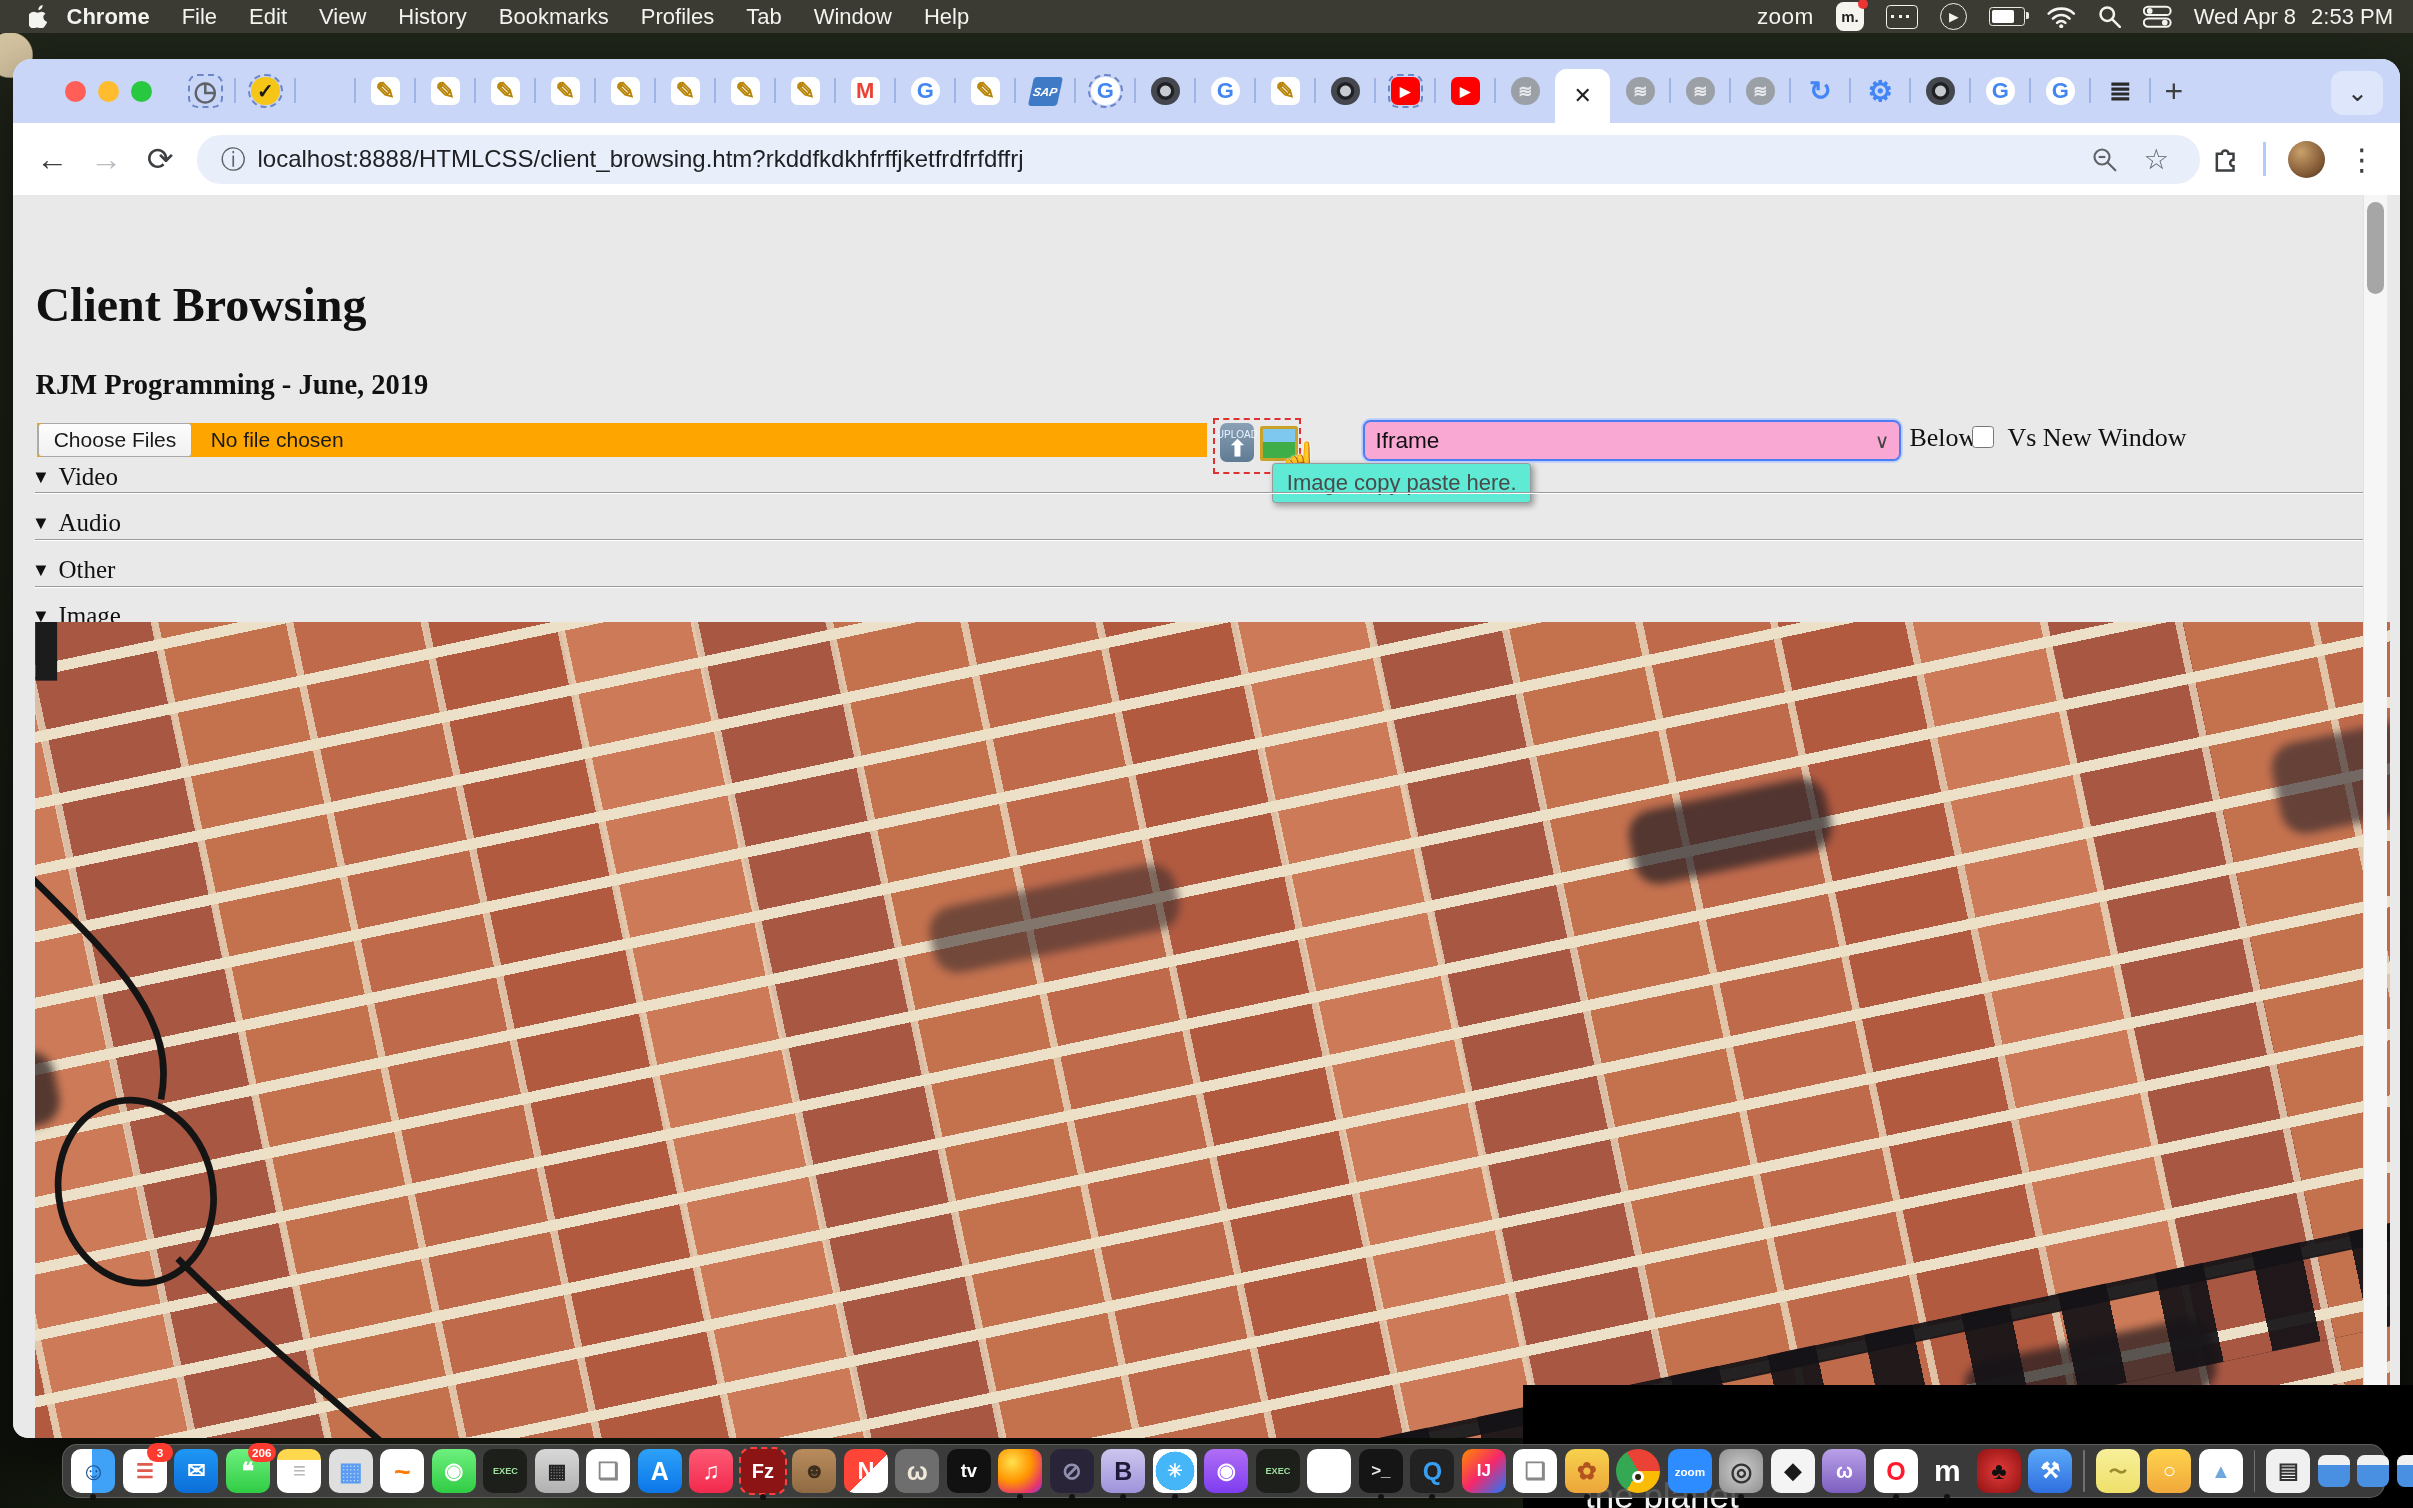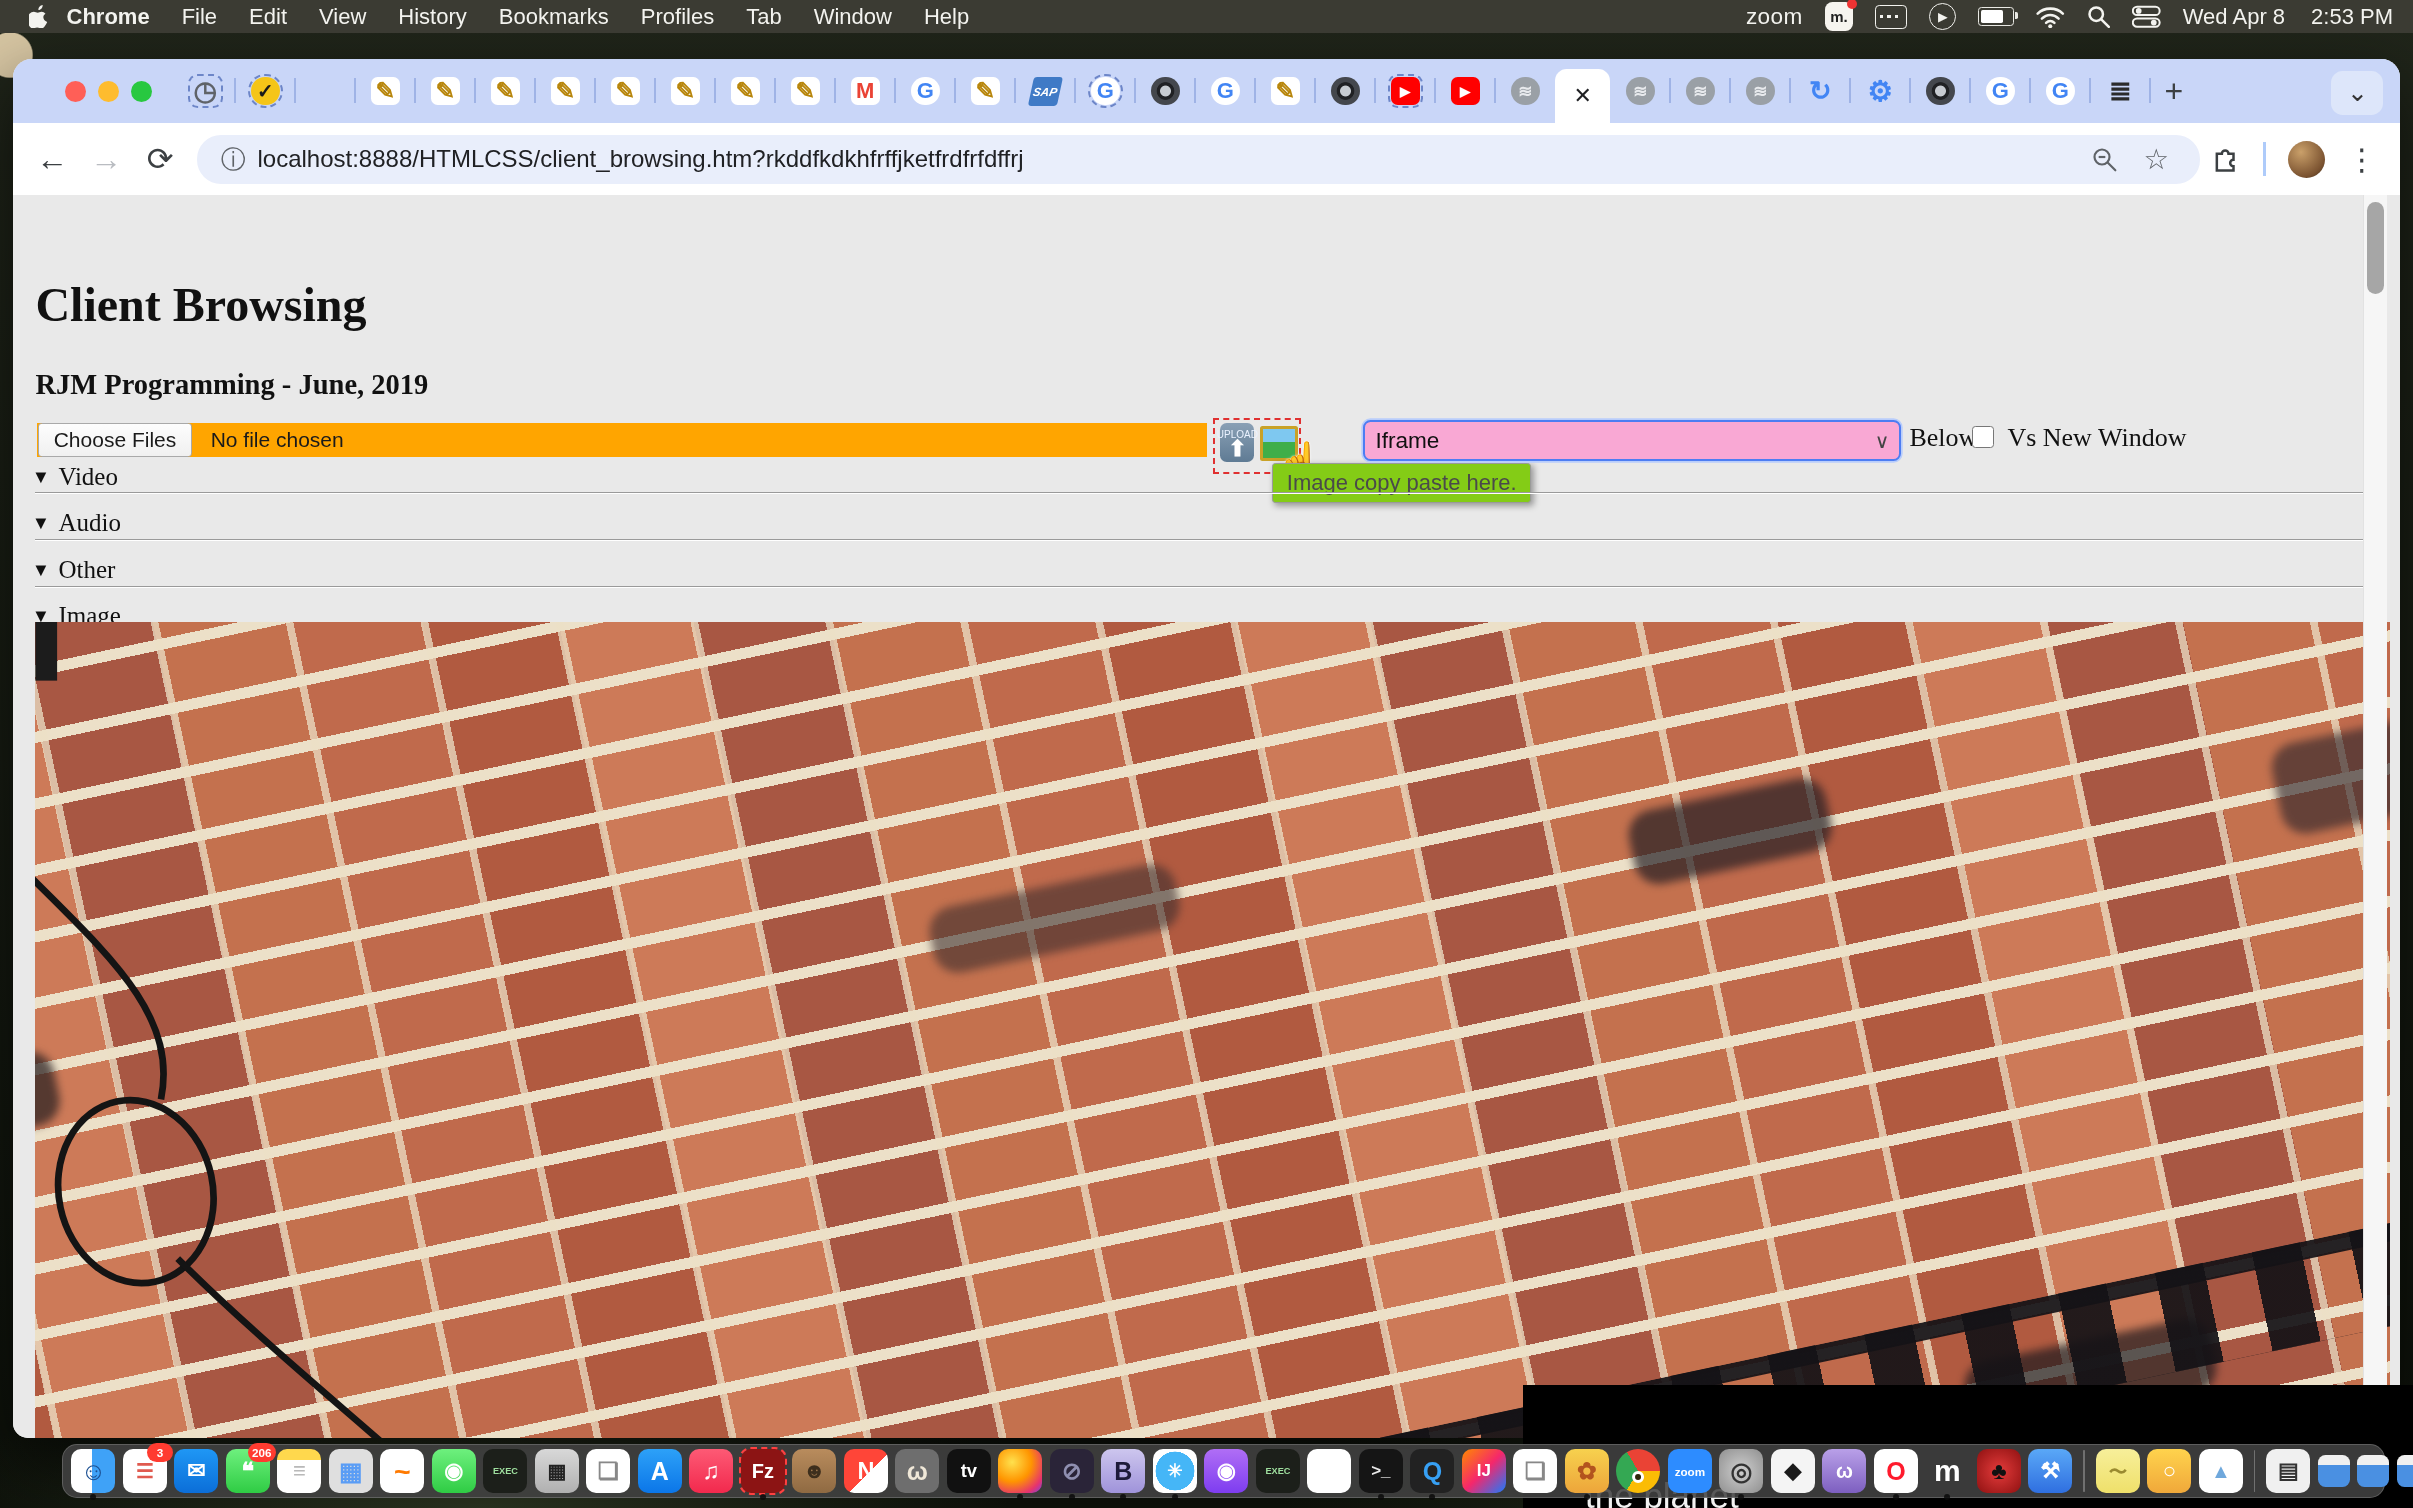--- a/index.html
+++ b/index.html
@@ -24,21 +24,21 @@
   .zoom-label{font-size:22.6px;letter-spacing:0.4px;}
   .appbadge{width:28.5px;height:28.5px;background:#f6f4ef;border-radius:7.5px;position:relative;
             display:flex;align-items:center;justify-content:center;color:#222;font-size:15px;font-weight:bold;}
   .appbadge::after{content:"";position:absolute;right:-3.4px;top:-3.4px;width:10px;height:10px;border-radius:50%;background:#e33;}
   .kbd-ico{width:30px;height:22px;border:1.7px solid #f3f3ef;border-radius:4.2px;
            background:repeating-linear-gradient(90deg,#f3f3ef 0 3.4px,transparent 3.4px 7.5px) center/22px 3.4px no-repeat;}
   .play-ico{width:25px;height:25px;border:1.7px solid #f3f3ef;border-radius:50%;display:flex;align-items:center;justify-content:center;font-size:12.6px;color:#f3f3ef;}
   .batt{width:34px;height:17px;border:1.7px solid #e9e9e4;border-radius:3.4px;position:relative;}
   .batt::before{content:"";position:absolute;left:1.7px;top:1.7px;bottom:1.7px;width:22px;background:#fff;border-radius:1.7px;}
   .batt::after{content:"";position:absolute;right:-5px;top:4.2px;width:3.4px;height:6.7px;background:#e9e9e4;border-radius:0 1.7px 1.7px 0;}
-  .datetime{display:flex;gap:26px;font-size:22px;}
+  .datetime{display:flex;gap:15px;font-size:22px;}
 
   
   .window{position:absolute;left:13.4px;top:59px;width:2387px;height:1379px;border-radius:18.4px 18.4px 15px 15px;
           box-shadow:0 25px 67px rgba(0,0,0,.6);background:#e9e9e9;z-index:5;}
   .tabstrip{position:absolute;left:0;top:0;width:100%;height:64px;background:#c9d6f8;border-radius:18.4px 18.4px 0 0;
             display:flex;align-items:center;}
   .lights{display:flex;gap:11.7px;margin-left:52px;margin-right:23.5px;}
   .light{width:21px;height:21px;border-radius:50%;}
   .light.red{background:#ff5f57;}.light.yellow{background:#febc2e;}.light.green{background:#28c840;}
   .tabs{display:flex;align-items:center;height:100%;}
@@ -81,21 +81,21 @@
              display:flex;align-items:center;}
   .filestatus{margin-left:18.4px;font-family:"Liberation Sans",sans-serif;font-size:21px;color:#1a1a1a;}
   .dashedbox{position:absolute;left:1200px;top:223px;width:84px;height:52px;border:2.5px dashed #e03030;}
   .upico{position:absolute;left:1207px;top:228px;width:34px;height:39px;background:linear-gradient(#7e96ad,#5c7априс);background:linear-gradient(#8aa0b5,#5f7b94);
          border-radius:6.7px;display:flex;flex-direction:column;align-items:center;justify-content:center;}
   .upico .arrow{color:#fff;font-size:22px;font-weight:bold;line-height:17px;}
   .upico .lbl{color:#eaf2ff;font-size:10px;font-family:"Liberation Sans",sans-serif;}
   .imgico{position:absolute;left:1247px;top:231px;width:32px;height:28.5px;border:3.4px solid #c9a227;border-radius:2.5px;
           background:linear-gradient(#7ec8f0 0 45%,#3fae49 45%);}
   .handcur{position:absolute;left:1262px;top:245px;font-size:39px;color:#111;text-shadow:0 0 2.5px #fff;}
-  .tooltip{position:absolute;left:1259px;top:268px;padding:5.9px 13.4px;background:#84cc16;border:0.8px solid #9a9a9a;border-radius:3.4px;
+  .tooltip{position:absolute;left:1259px;top:268px;padding:5.9px 13.4px;background:#5eead4;border:0.8px solid #9a9a9a;border-radius:3.4px;
            box-shadow:2.5px 2.5px 6.7px rgba(0,0,0,.35);font-family:"Liberation Sans",sans-serif;font-size:22px;color:#4a4a4a;white-space:nowrap;}
   .selbox{position:absolute;left:1350px;top:225px;width:534px;height:37px;background:#f9a8d4;border:2.5px solid #4d7df2;border-radius:7.5px;
           box-shadow:0 0 0 1.7px #b9cdfb;display:flex;align-items:center;font-family:"Liberation Sans",sans-serif;font-size:22.6px;color:#111;}
   .selbox .val{margin-left:10px;flex:1;}
   .selbox .car{margin-right:10px;color:#444;font-size:20px;}
   .belowlbl{position:absolute;left:1896px;top:228px;font-size:26px;}
   .chk{position:absolute;left:1959px;top:231px;width:20px;height:20px;background:#fff;border:1.7px solid #777;border-radius:3.4px;}
   .chklbl{position:absolute;left:1994px;top:228px;font-size:26px;}
   .sectionrow{position:absolute;left:18.4px;height:34px;display:flex;align-items:center;gap:8.4px;font-size:25px;}
   .sectionrow .tri{font-size:18.4px;}

